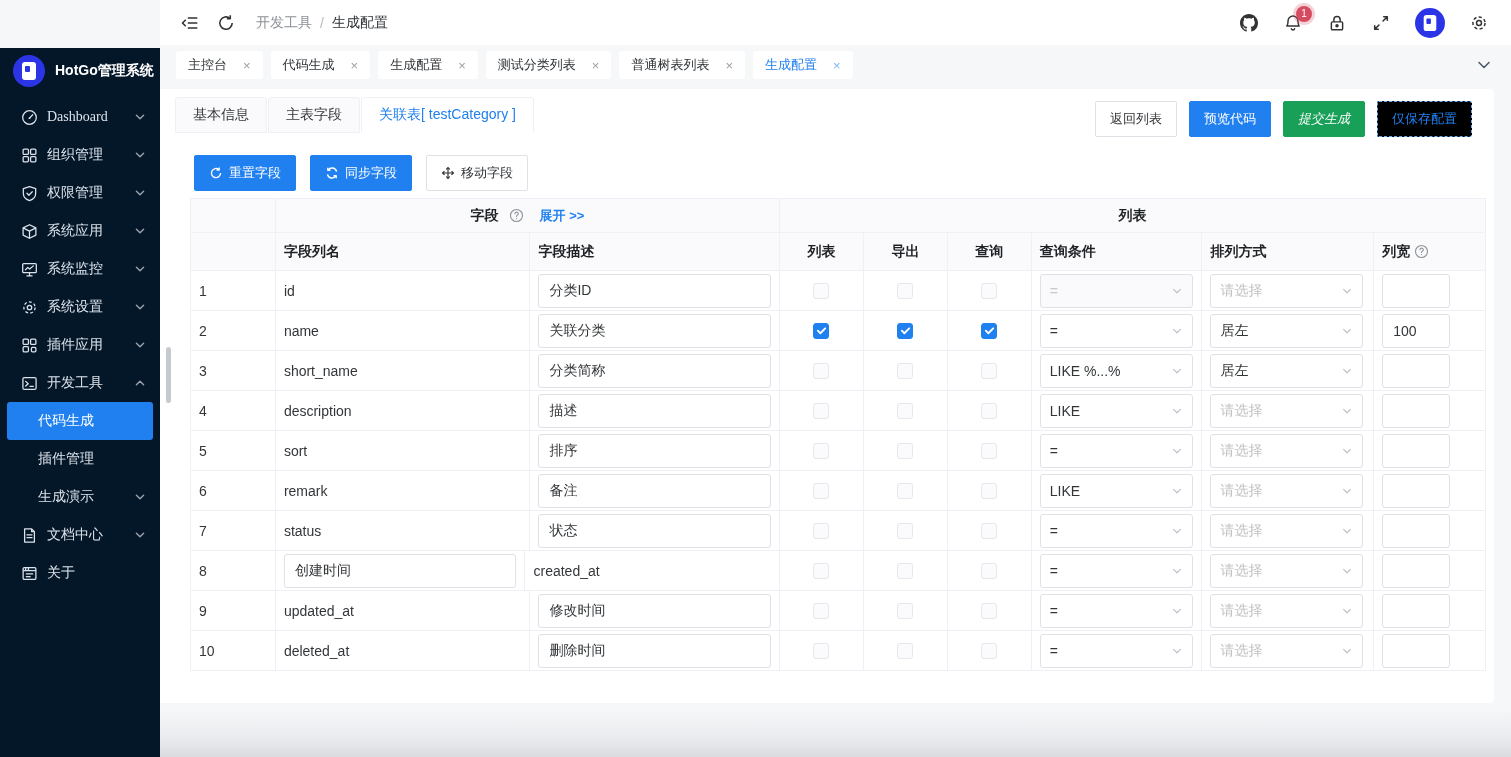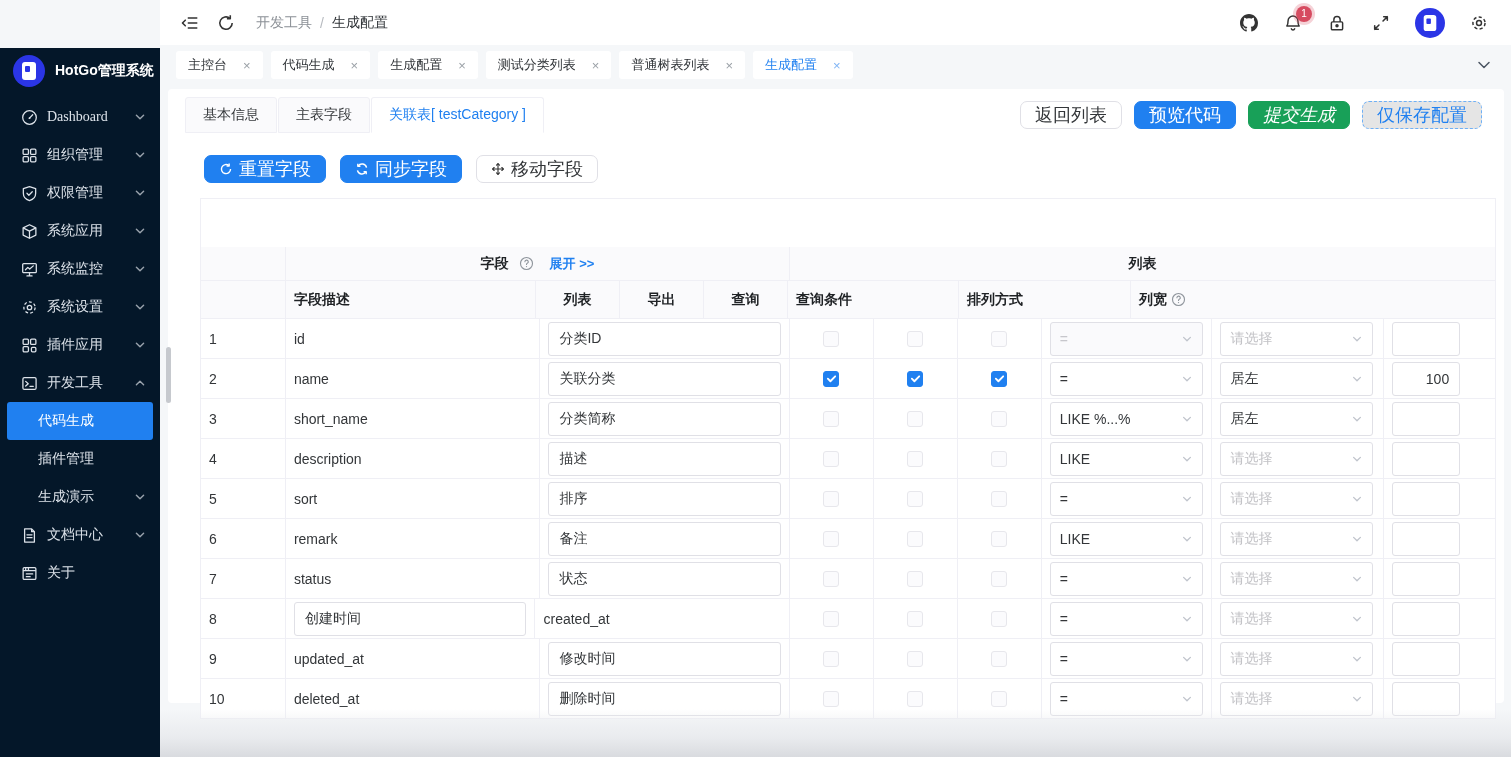--- a/index.html
+++ b/index.html
@@ -44,59 +44,59 @@
 
   
   .tabstrip { position:absolute; left:160px; top:45px; width:1351px; height:40px; background:#f5f7f9; display:flex; align-items:center; padding-left:16px; gap:8px; }
   .ttab { height:28px; background:#fff; border-radius:3px; display:flex; align-items:center; gap:16px; padding:0 12px; font-size:13px; color:#2f3337; cursor:pointer; }
   .ttab .tclose { color:#9aa0a6; font-size:13px; line-height:1; }
   .ttab.active { color:#2080f0; }
   .ttab.active .tclose { color:#7fb4f5; }
   .strip-chevron { position:absolute; right:20px; top:14px; width:14px; height:12px; color:#4b5563; display:flex; cursor:pointer; }
 
   
-  .card { position:absolute; left:168px; top:89px; width:1336px; height:614px; background:#fff; border-radius:4px; }
+  .card { position:absolute; left:158px; top:89px; width:1336px; height:614px; background:#fff; border-radius:4px; }
 
   .ctabs { position:absolute; left:17px; top:8px; display:flex; }
   .ctab { height:36px; display:flex; align-items:center; padding:0 17px; font-size:14px; color:#333639; background:#fafafc; border:1px solid #efeff5; border-radius:3px 3px 0 0; margin-right:1px; cursor:pointer; }
   .ctab.active { background:#fff; color:#2080f0; border-bottom-color:#fff; }
 
   .page-btns { position:absolute; right:22px; top:12px; display:flex; gap:12px; }
-  .btn { height:28px; border-radius:7px; font-size:18px; display:flex; align-items:center; padding:0 14px; cursor:pointer; }
+  .btn { height:36px; border-radius:2px; font-size:13px; display:flex; align-items:center; padding:0 14px; cursor:pointer; }
   .btn-default { background:#fff; border:1px solid #e0e0e6; color:#333639; }
   .btn-primary { background:#2080f0; border:1px solid #2080f0; color:#fff; }
   .btn-success { background:#18a058; border:1px solid #18a058; color:#fff;font-style:italic; }
-  .btn-dashed  { background:#e5e5e5; border:1px dashed #6fb0f5; color:#2080f0;text-align:right; }
+  .btn-dashed  { background:#000000; border:1px dashed #6fb0f5; color:#2080f0;text-align:right; }
 
   .actions { position:absolute; left:36px; top:66px; display:flex; gap:14px; }
   .btn .b-icon { width:14px; height:14px; margin-right:6px; display:flex; }
   .btn .b-icon svg { width:14px; height:14px; }
 
   
   .gtable { position:absolute; left:32px; top:109px; width:1296px; border:1px solid #efeff5; border-bottom:none; font-size:14px; color:#333639; }
   .trow, .theadrow, .tgrouprow { display:flex; border-bottom:1px solid #efeff5; }
-  .tgrouprow { height:34px; background:#fafafc;margin-top:48px; }
+  .tgrouprow { height:34px; background:#fafafc; }
   .theadrow { height:38px; background:#fafafc; font-weight:bold; color:#1f2225; }
   .trow { height:40px; background:#fff; }
   .tcell { display:flex; align-items:center; padding:0 8px; border-right:1px solid #efeff5; overflow:hidden; }
   .tcell:last-child { border-right:none; }
   .center { justify-content:center; }
   .c0{width:85px;} .c1{width:255px;} .c2{width:250px;}
   .c3{width:84px;} .c4{width:84px;} .c5{width:84px;}
   .c6{width:171px;} .c7{width:172px;} .c8{width:111px;}
   .cg1{width:505px; justify-content:center; gap:6px;}
   .cg2{width:706px; justify-content:center;}
   .group-label { font-weight:bold; color:#1f2225; }
   .expand-link { color:#2080f0; font-weight:bold; margin-left:10px; cursor:pointer; text-decoration:none; font-size:13px; }
   .q-icon { width:15px; height:15px; color:#8f959c; display:flex; margin-left:4px; }
   .q-icon svg { width:15px; height:15px; }
 
   .cell-input { height:34px; border:1px solid #e0e0e6; border-radius:3px; background:#fff; font-size:14px; color:#333639; padding:0 10px; outline:none; font-family:inherit; }
   .desc-input { width:238px; }
-  .width-input { width:68px;text-align:right; }
+  .width-input { width:68px; }
 
   .checkbox { width:16px; height:16px; border:1px solid #e7e7ec; border-radius:3px; background:#fbfbfd; cursor:pointer; display:flex; align-items:center; justify-content:center; }
   .checkbox.checked { background:#2080f0; border-color:#2080f0; }
   .checkbox svg { width:11px; height:11px; }
 
   .sel { height:34px; border:1px solid #e0e0e6; border-radius:3px; background:#fff; display:flex; align-items:center; padding:0 9px; cursor:pointer; position:relative; }
   .sel-cond { width:155px; }
   .sel-align { width:153px; }
   .sel .sel-text { flex:1; font-size:14px; color:#333639; }
   .sel .sel-text.placeholder { color:#c2c2c6; }
@@ -435,20 +435,21 @@
               </svg>
             </span>
           <a class="expand-link">展开 &gt;&gt;</a>
         </div>
         <div class="tcell cg2">
           <span class="group-label">列表</span>
         </div>
       </div>
       <div class="theadrow">
         <div class="tcell c0"></div>
+        <div class="tcell c1">字段列名</div>
         <div class="tcell c2">字段描述</div>
         <div class="tcell c3 center">列表</div>
         <div class="tcell c4 center">导出</div>
         <div class="tcell c5 center">查询</div>
         <div class="tcell c6">查询条件</div>
         <div class="tcell c7">排列方式</div>
         <div class="tcell c8">
           <span>列宽</span>
           <span class="q-icon">
               <svg viewBox="0 0 16 16" fill="none" stroke="currentColor" stroke-width="1.2">

